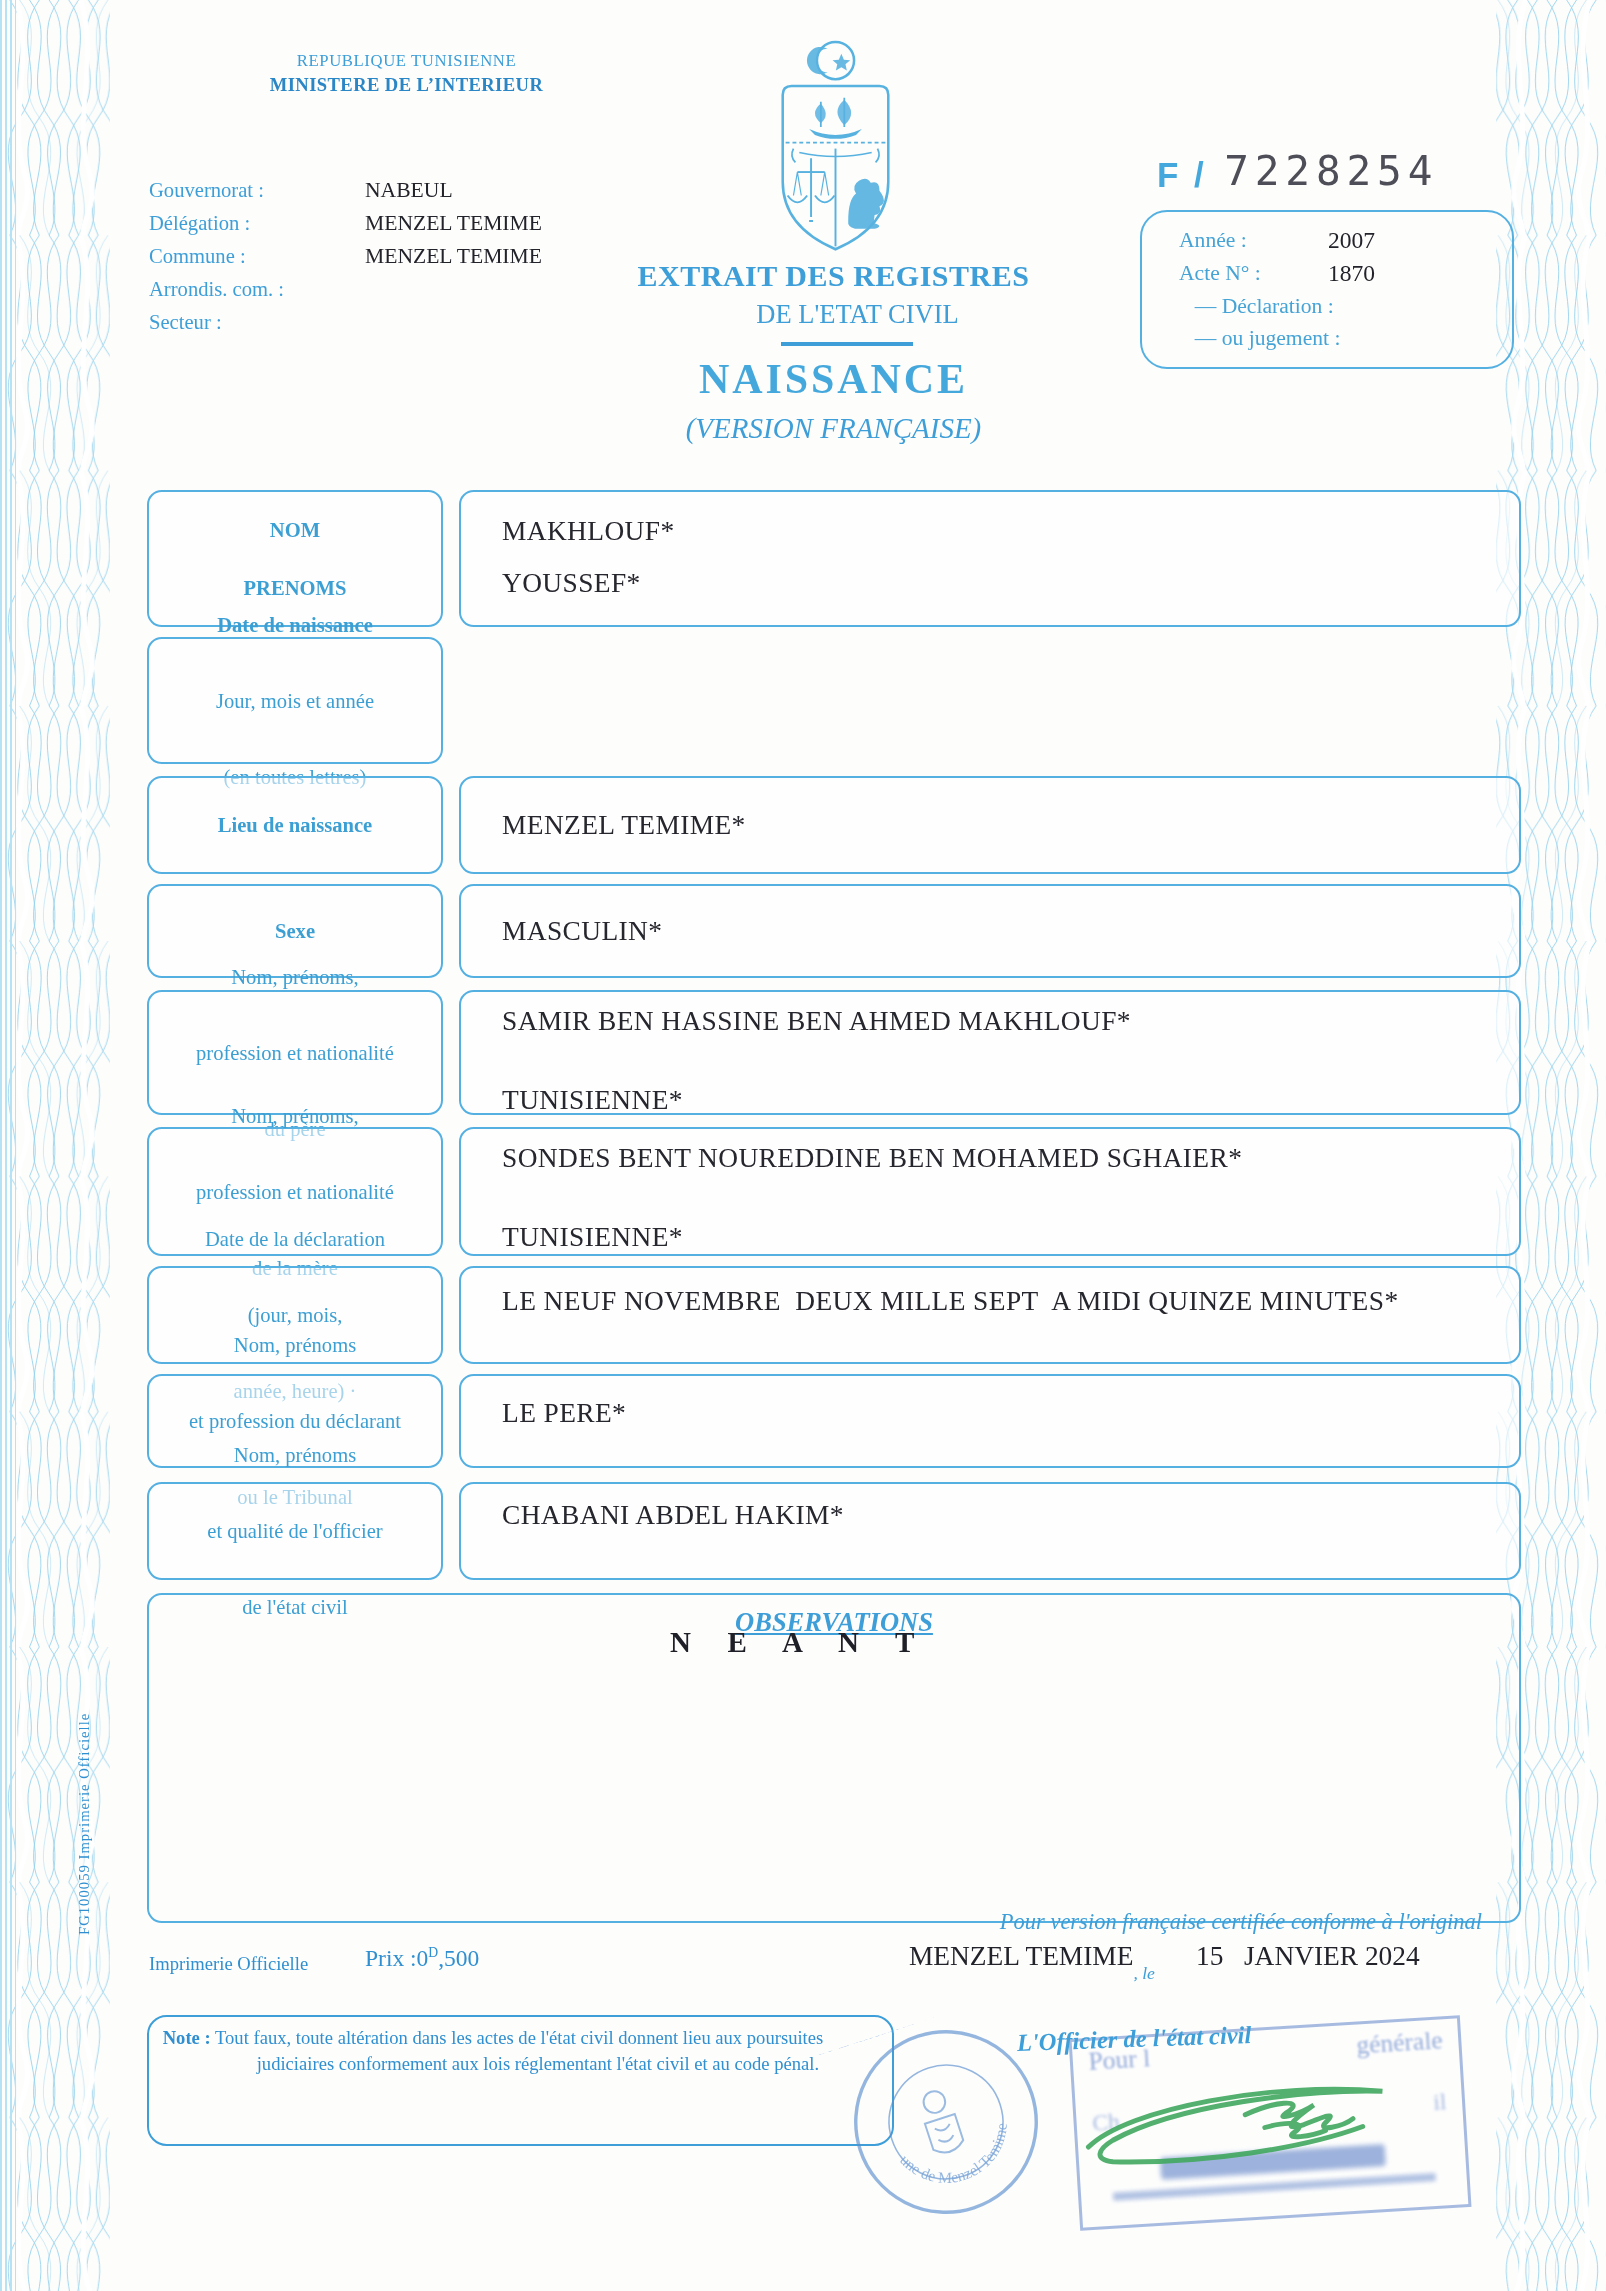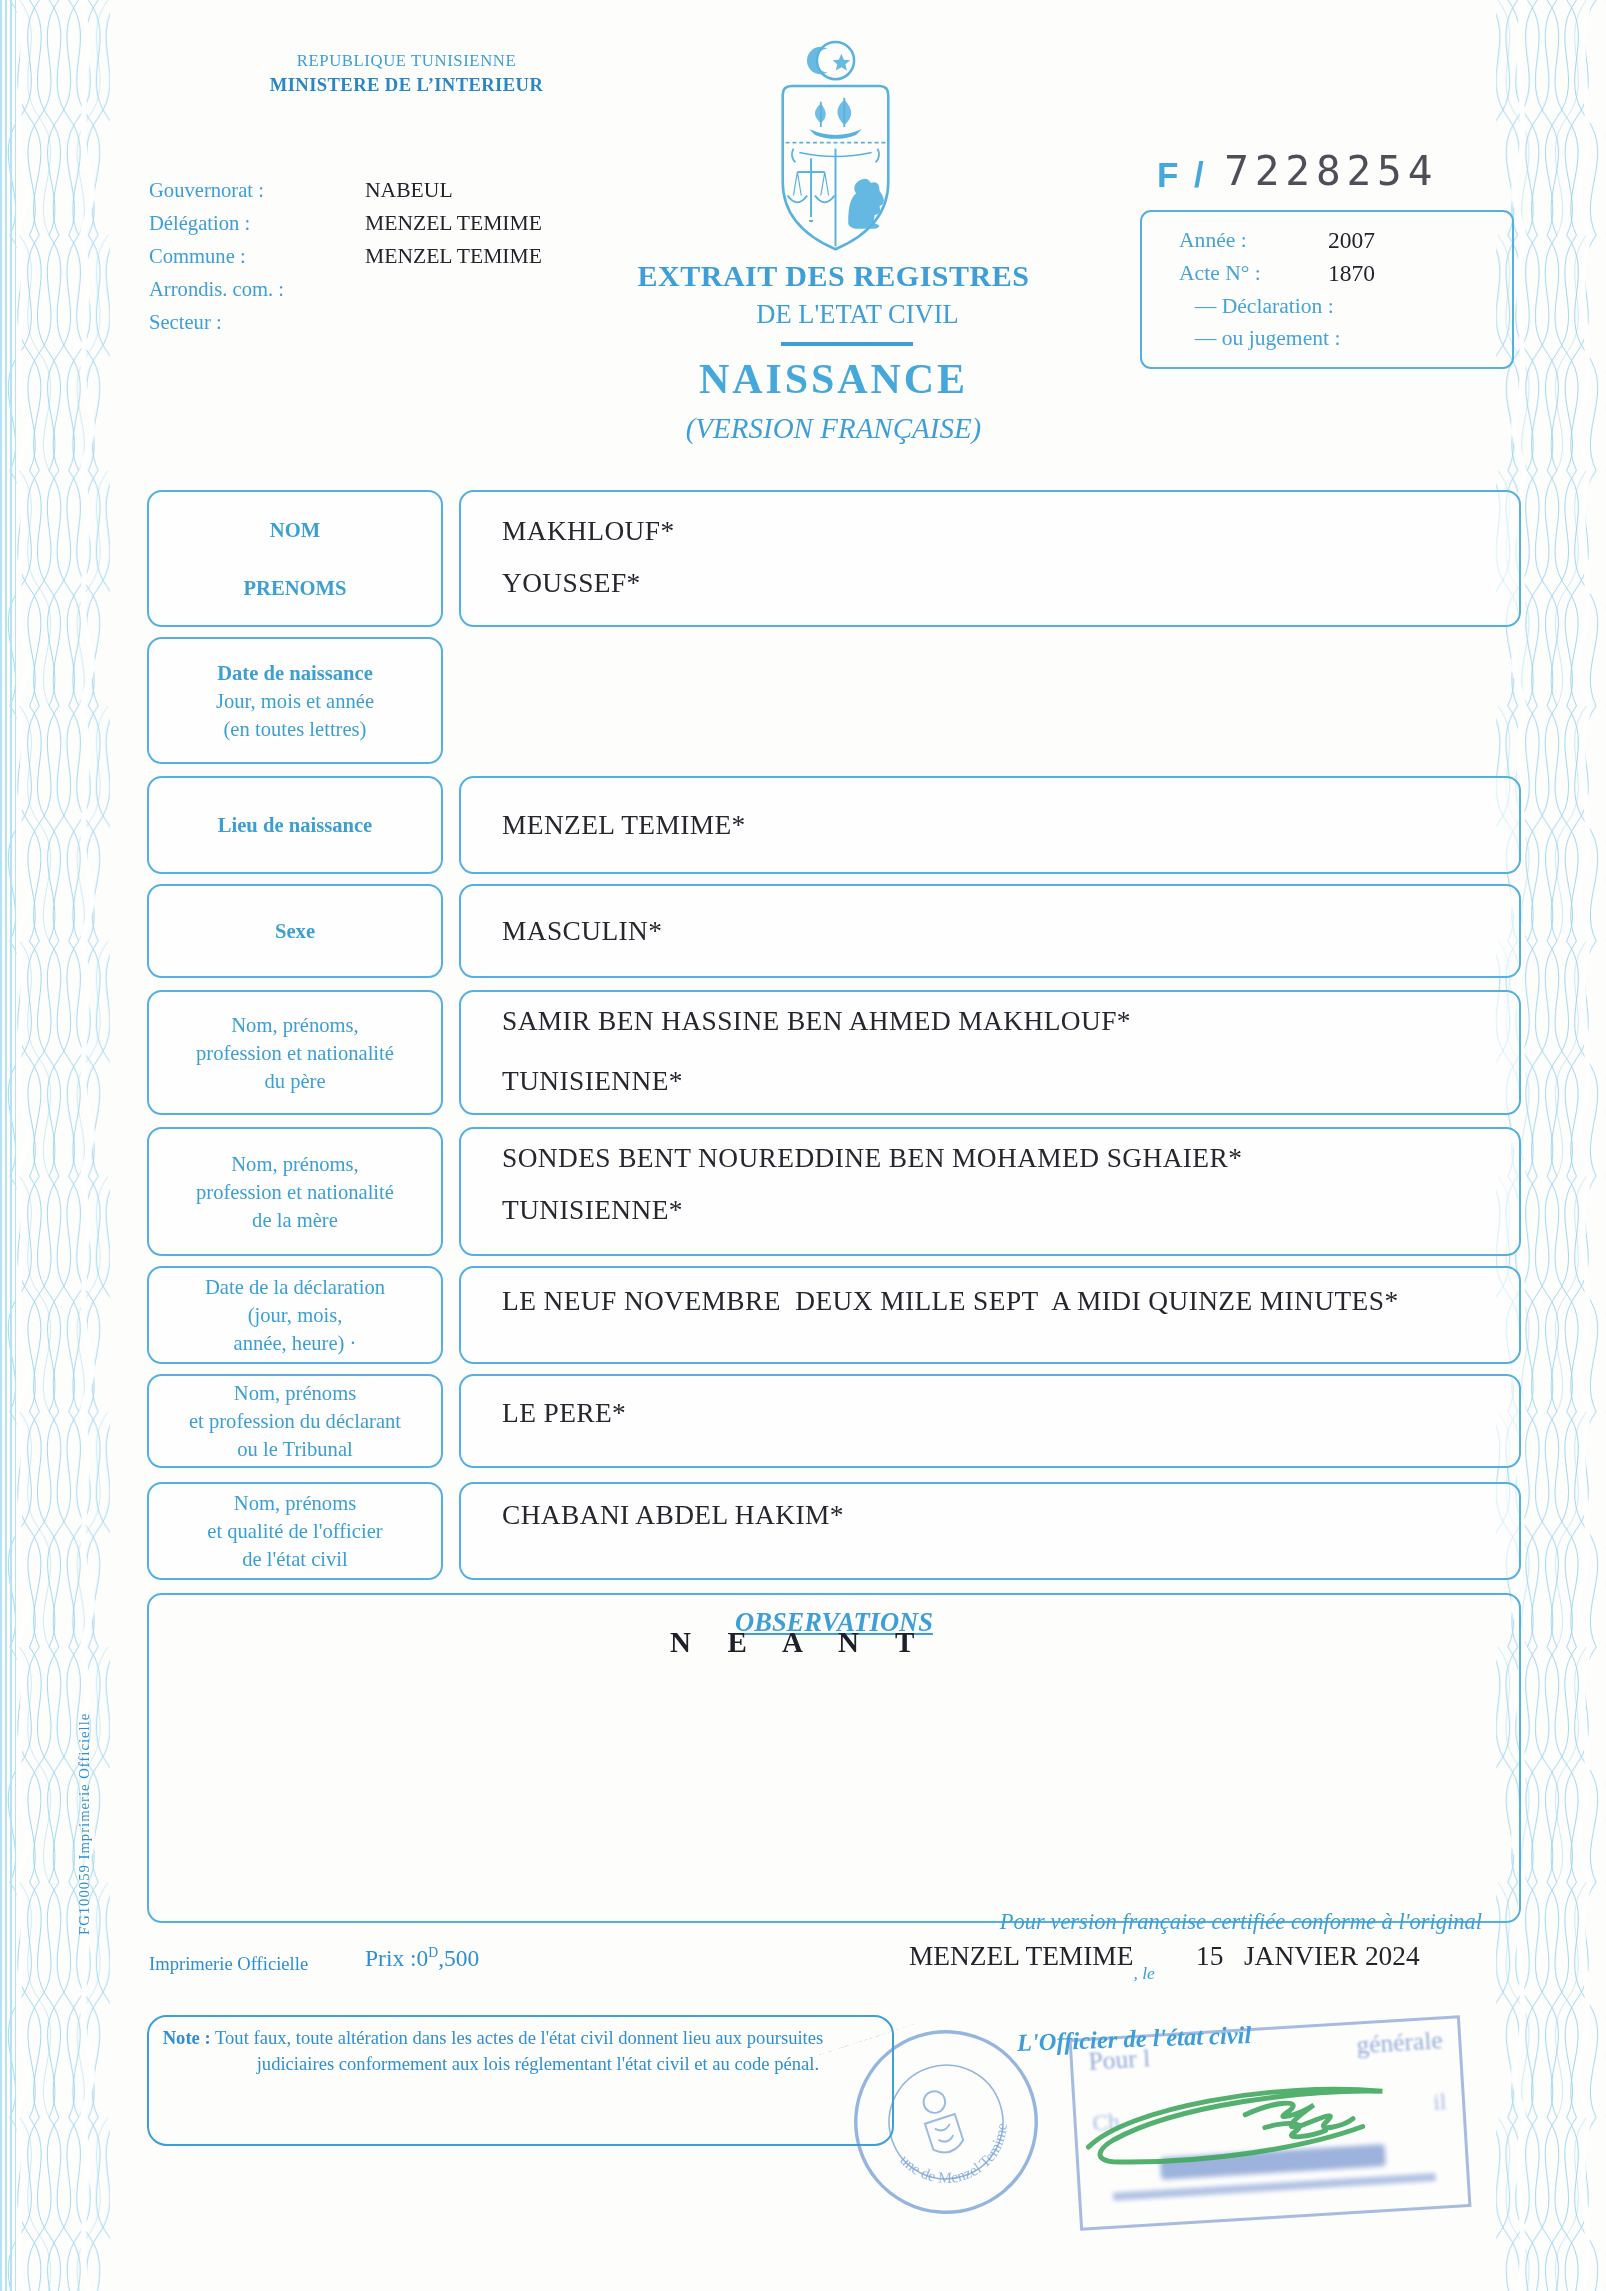--- a/index.html
+++ b/index.html
@@ -20,37 +20,37 @@
   .admin .arow{display:flex;line-height:33px;}
   .admin .alab{width:216px;font-size:20.6px;color:#3d9ed8;}
   .admin .aval{font-size:21.6px;color:#23232b;white-space:pre-wrap;}
   .emblem{position:absolute;left:770px;top:39px;}
   .serial{position:absolute;left:1157px;top:147px;display:flex;align-items:flex-start;}
   .serial .pfx{font-family:"Liberation Sans",sans-serif;font-weight:bold;font-size:35px;
                color:#45a8dc;letter-spacing:2.9px;margin-top:7.8px;}
   .serial .num{font-family:"DejaVu Sans Mono",monospace;font-size:41px;color:#4e4e58;
                letter-spacing:5.9px;margin-left:17.6px;}
   .actbox{position:absolute;left:1140px;top:210px;width:374px;height:159px;box-sizing:border-box;
-          border:2.9px solid #55b0e2;border-radius:11px;padding:11.8px 0 0 37px;}
+          border:2.9px solid #55b0e2;border-radius:27px;padding:11.8px 0 0 37px;}
   .actbox .arow{display:flex;line-height:33px;}
   .actbox .alab{width:149px;font-size:21.6px;color:#45a3d6;}
   .actbox .aval{font-size:23.5px;color:#23232b;}
   .actbox .dash{font-size:21.6px;color:#45a3d6;padding-left:15.7px;line-height:32px;}
   .t1{position:absolute;left:505px;top:259px;width:657px;text-align:center;
       font-size:30px;font-weight:bold;letter-spacing:0.5px;color:#3d9ed8;}
   .t2{position:absolute;left:534px;top:299px;width:647px;text-align:center;
       font-size:26.5px;color:#3d9ed8;}
   .t2u{position:absolute;left:781px;top:342px;width:132px;height:3.9px;background:#3d9ed8;}
   .t3{position:absolute;left:505px;top:355px;width:657px;text-align:center;
       font-size:42px;font-weight:bold;letter-spacing:2.9px;color:#45a8dc;}
   .t4{position:absolute;left:505px;top:412px;width:657px;text-align:center;
       font-size:29px;font-style:italic;color:#3d9ed8;}
   
   .row{position:absolute;left:147px;width:1374px;}
-  .cell{position:absolute;top:0;bottom:0;border:2.9px solid #55b0e2;border-radius:14.7px;box-sizing:border-box;background:rgba(255,255,255,.55);}
+  .cell{position:absolute;top:0;bottom:0;border:2.9px solid #55b0e2;border-radius:14.7px;box-sizing:border-box;background:rgba(255,255,255,.55);gap:48px;}
   .cell.label{left:0;width:296px;display:flex;flex-direction:column;justify-content:center;
               align-items:center;text-align:center;padding:3.9px 7.8px;}
   .cell.value{left:312px;right:0;display:flex;flex-direction:column;padding-left:41px;box-sizing:border-box;}
   .lb{font-size:20.6px;line-height:28px;color:#3c9fd3;}
   .lb.b{font-weight:bold;}
   .vl{font-size:27.4px;line-height:31px;color:#26262e;white-space:pre-wrap;letter-spacing:0.4px;}
   .label.wide-gap{gap:30px;justify-content:center;}
   
   .obsbox{position:absolute;left:147px;top:1593px;width:1374px;height:330px;box-sizing:border-box;
           border:2.9px solid #55b0e2;border-radius:14.7px;}

